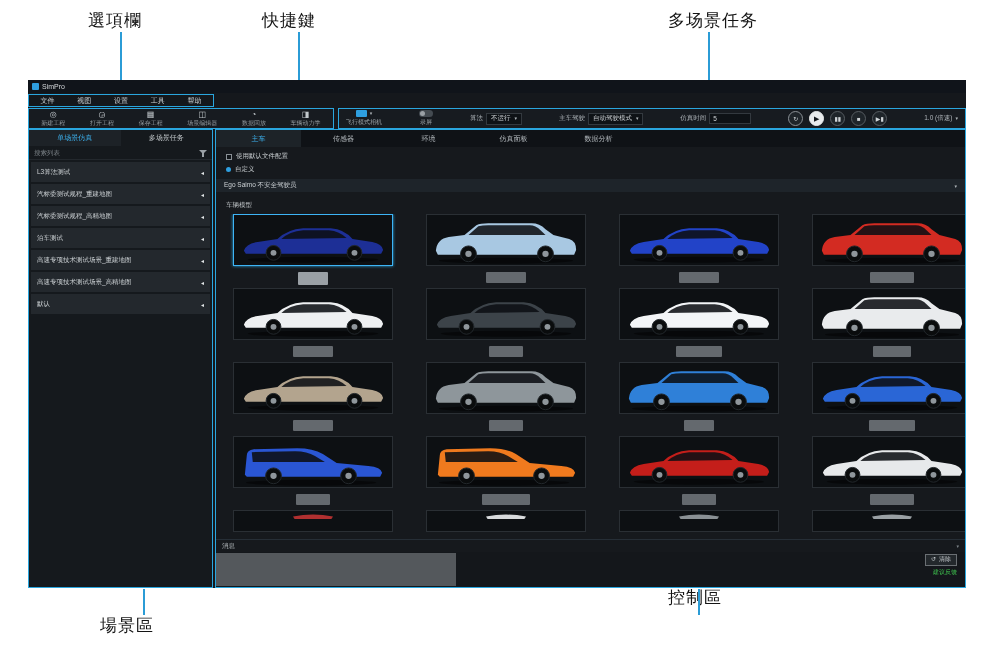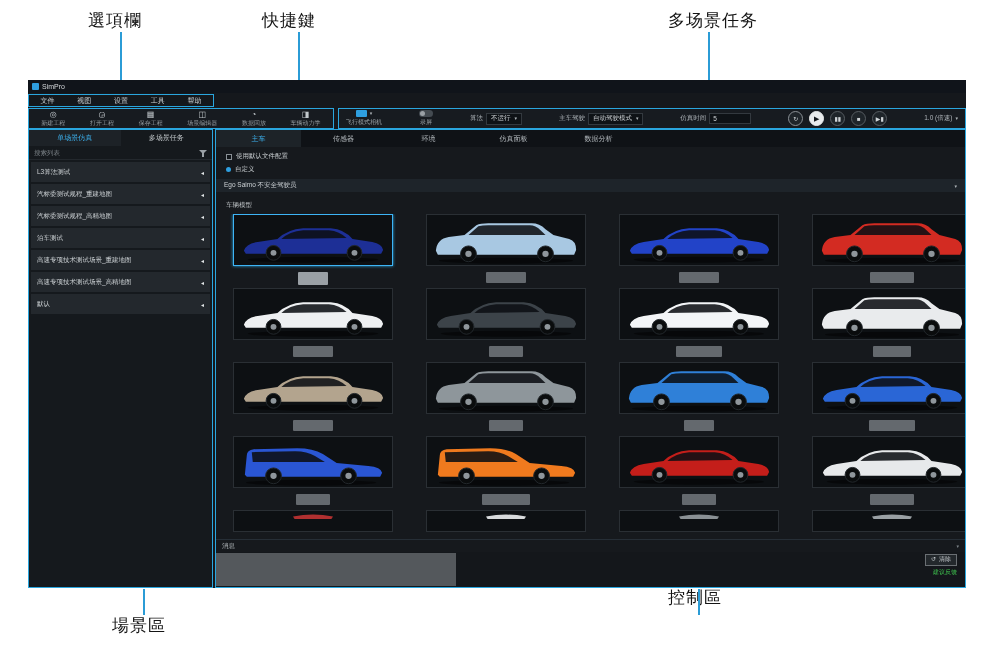--- a/index.html
+++ b/index.html
@@ -104,21 +104,21 @@
   .fdbk { font-size:6px; color:#3ec24e; }
 </style>
 </head>
 <body>
 
 <div class="page">
 
   <div class="anno" style="left:88px; top:9px;">選項欄</div>
   <div class="anno" style="left:262px; top:9px;">快捷鍵</div>
   <div class="anno" style="left:668px; top:9px;">多场景任务</div>
-  <div class="anno" style="left:112px; top:614px;text-align:right;">場景區</div>
+  <div class="anno" style="left:100px; top:614px;text-align:right;">場景區</div>
   <div class="anno" style="left:668px; top:586px;text-align:right;">控制區</div>
 
   <div class="leader" style="left:120px; top:32px; height:61px;"></div>
   <div class="leader" style="left:298px; top:32px; height:78px;"></div>
   <div class="leader" style="left:708px; top:32px; height:78px;"></div>
   <div class="leader" style="left:143px; top:589px; height:26px;"></div>
   <div class="leader" style="left:698px; top:589px; height:26px;"></div>
 
   <div class="window">
 

